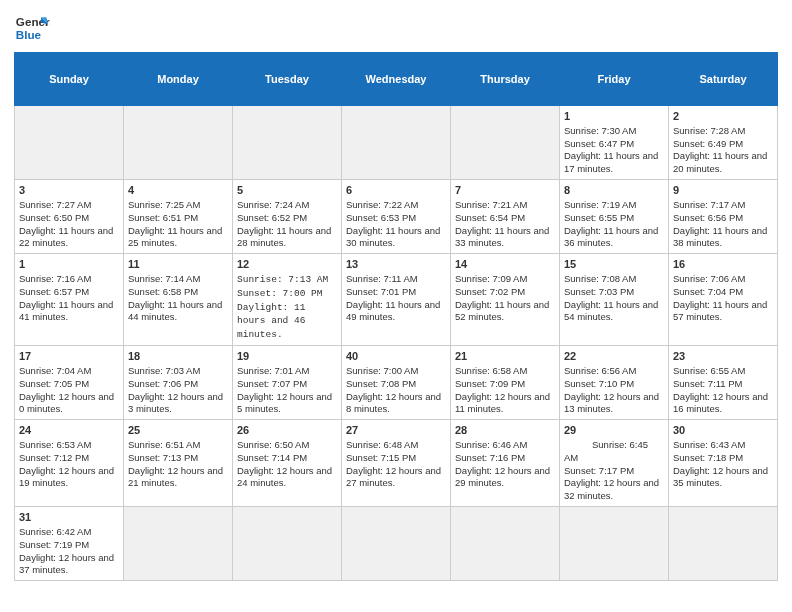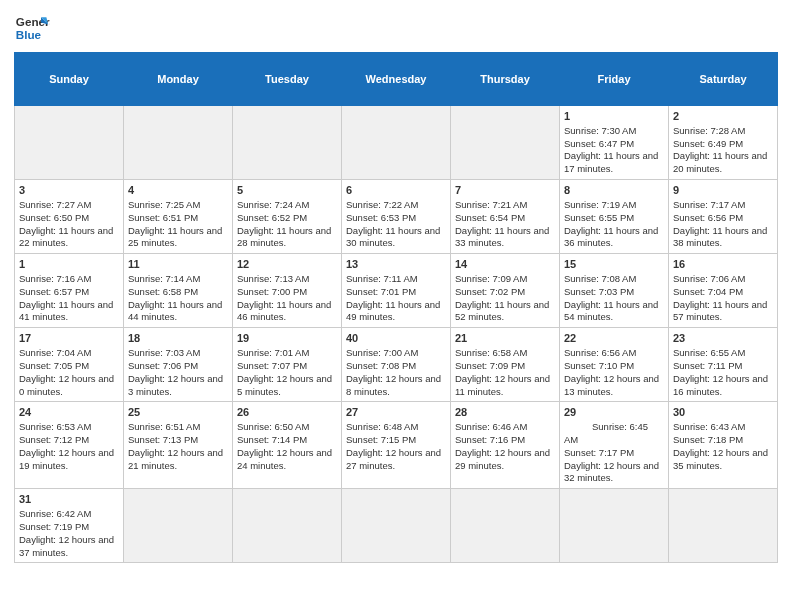--- a/index.html
+++ b/index.html
@@ -145,21 +145,21 @@
 Sunset: 6:56 PM
 Daylight: 11 hours and 38 minutes.</span></td>
         </tr>
         <tr>
           <td><span class="day-num">1</span><span style="white-space: pre-line;">Sunrise: 7:16 AM
 Sunset: 6:57 PM
 Daylight: 11 hours and 41 minutes.</span></td>
           <td><span class="day-num">11</span><span style="white-space: pre-line;">Sunrise: 7:14 AM
 Sunset: 6:58 PM
 Daylight: 11 hours and 44 minutes.</span></td>
-          <td><span class="day-num">12</span><span style="white-space: pre-line;">Sunrise: 7:13 AM
+          <td><span class="day-num">12</span><span style="white-space: pre-line; font-family: Liberation Mono, monospace;">Sunrise: 7:13 AM
 Sunset: 7:00 PM
 Daylight: 11 hours and 46 minutes.</span></td>
           <td><span class="day-num">13</span><span style="white-space: pre-line;">Sunrise: 7:11 AM
 Sunset: 7:01 PM
 Daylight: 11 hours and 49 minutes.</span></td>
           <td><span class="day-num">14</span><span style="white-space: pre-line; margin-top: 32px;">Sunrise: 7:09 AM
 Sunset: 7:02 PM
 Daylight: 11 hours and 52 minutes.</span></td>
           <td><span class="day-num">15</span><span style="white-space: pre-line;">Sunrise: 7:08 AM
 Sunset: 7:03 PM

